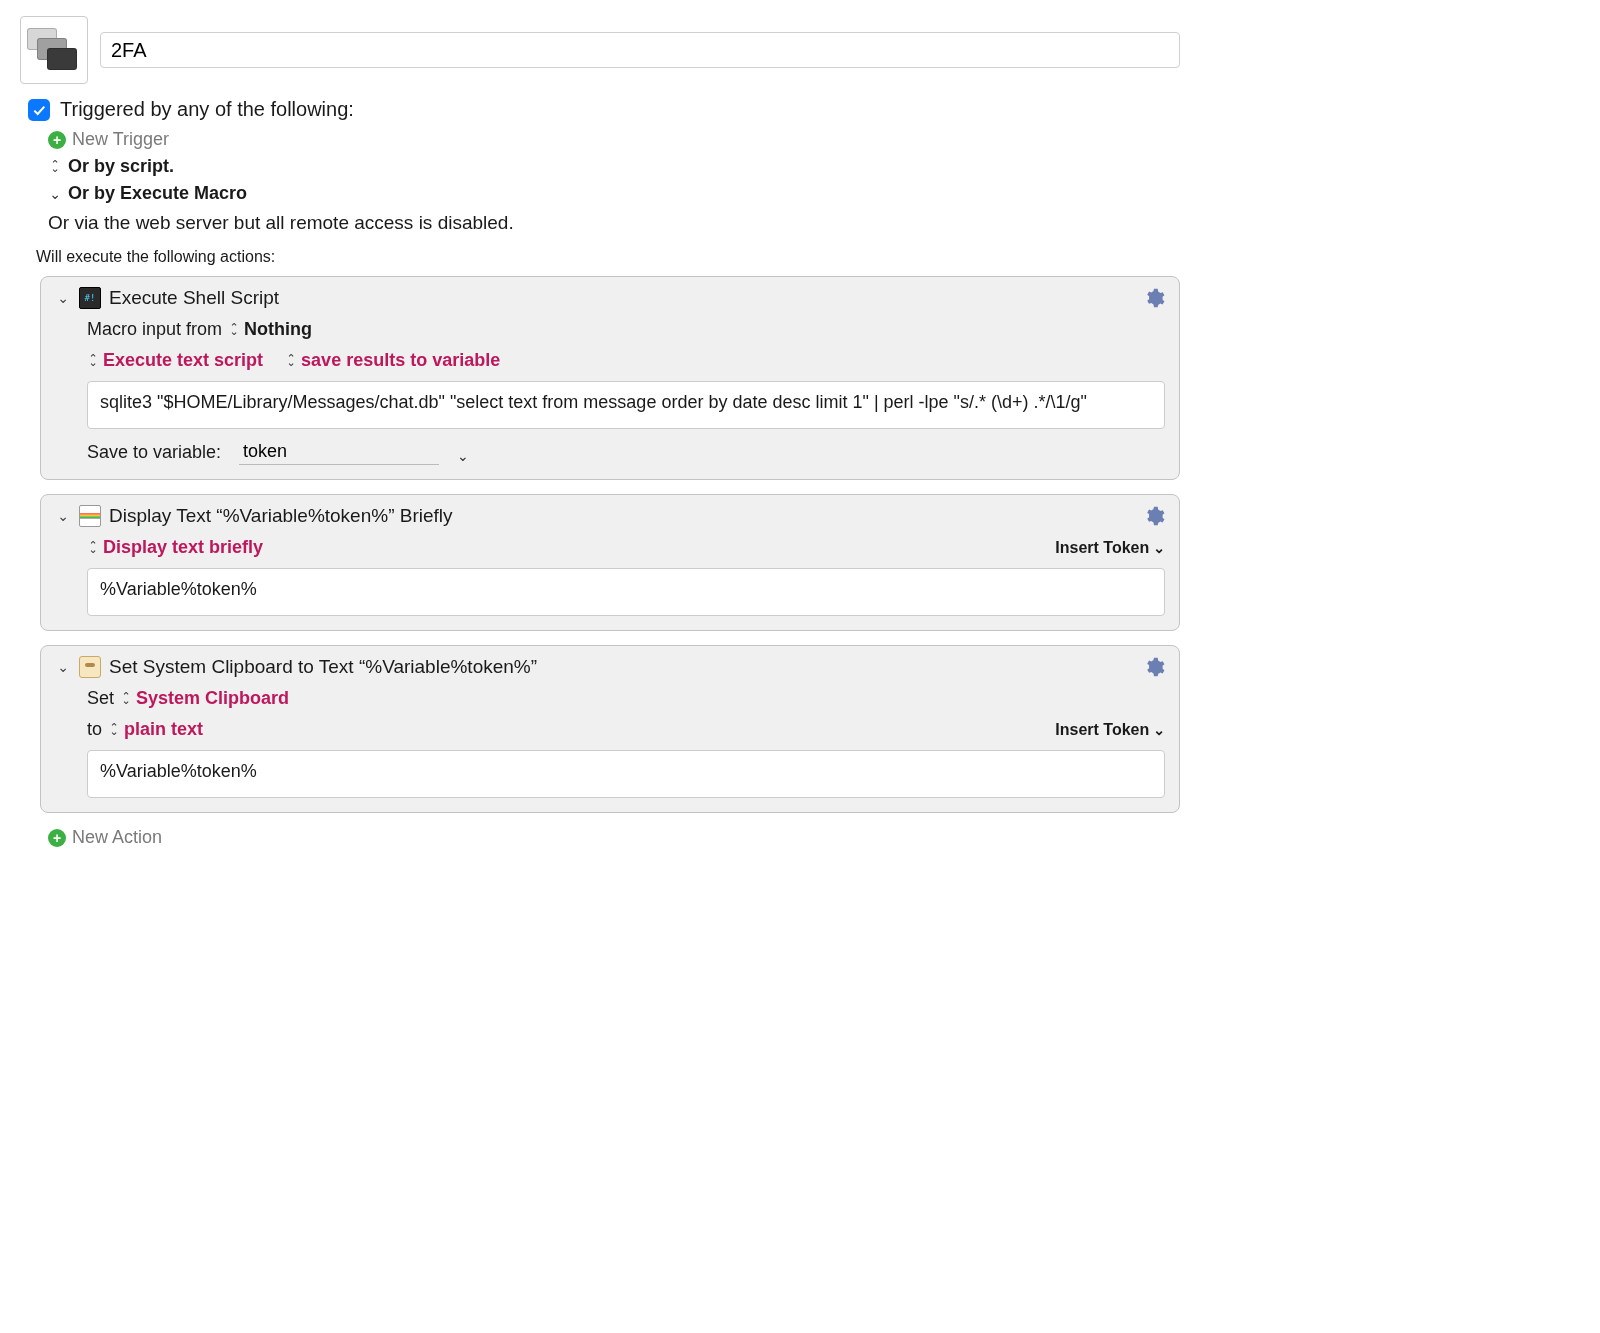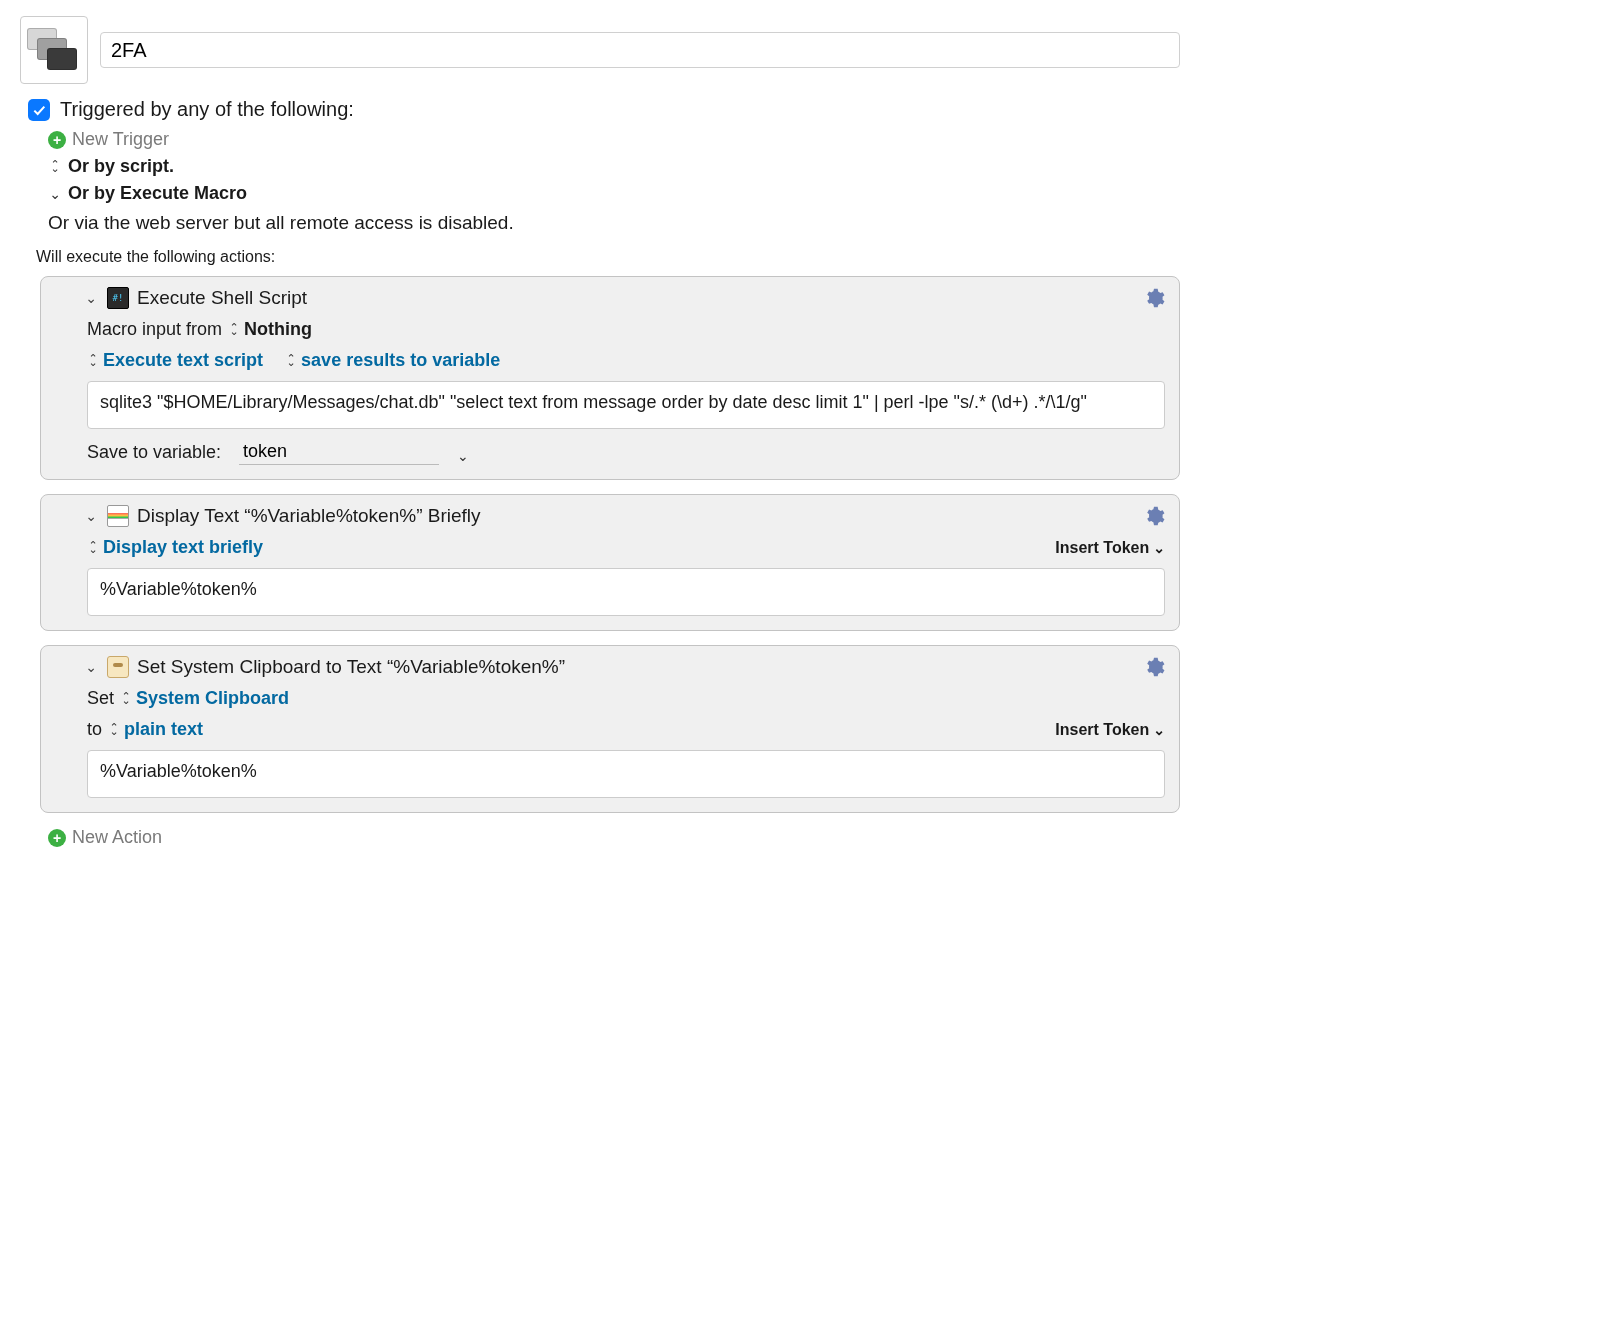--- a/index.html
+++ b/index.html
@@ -100,21 +100,20 @@
     background: #f0f0f0;
     margin: 8px 0 14px 20px;
     padding: 0;
   }
   .action-header {
     display: flex;
     align-items: center;
     gap: 8px;
     padding: 10px 14px 6px;
     font-size: 19px;
-    margin-left: 28px;
   }
   .collapse-chevron {
     width: 16px; height: 16px; display: flex; align-items: center; justify-content: center;
     color: #444; font-size: 14px;
   }
   .collapse-chevron::before { content: "⌄"; }
   .action-icon {
     width: 22px; height: 22px; display: flex; align-items: center; justify-content: center;
     border: 1px solid #999; border-radius: 2px; background: #fff;
   }
@@ -138,21 +137,21 @@
     display: flex; flex-direction: column; gap: 10px;
   }
   .row-inline {
     display: flex; align-items: center; gap: 6px; font-size: 18px;
   }
   .dropdown-chip {
     display: inline-flex; align-items: center; gap: 4px;
     cursor: default;
   }
   .dropdown-chip .updown-icon { width: 12px; }
-  .clickable-gray { color: #0369a1; }
+  .clickable-gray { color: #be185d; }
   .text-box {
     background: #fff;
     border: 1px solid #ccc;
     border-radius: 4px;
     padding: 10px 12px;
     font-size: 18px;
     min-height: 48px;
     width: 100%;
   }
   .var-row {

